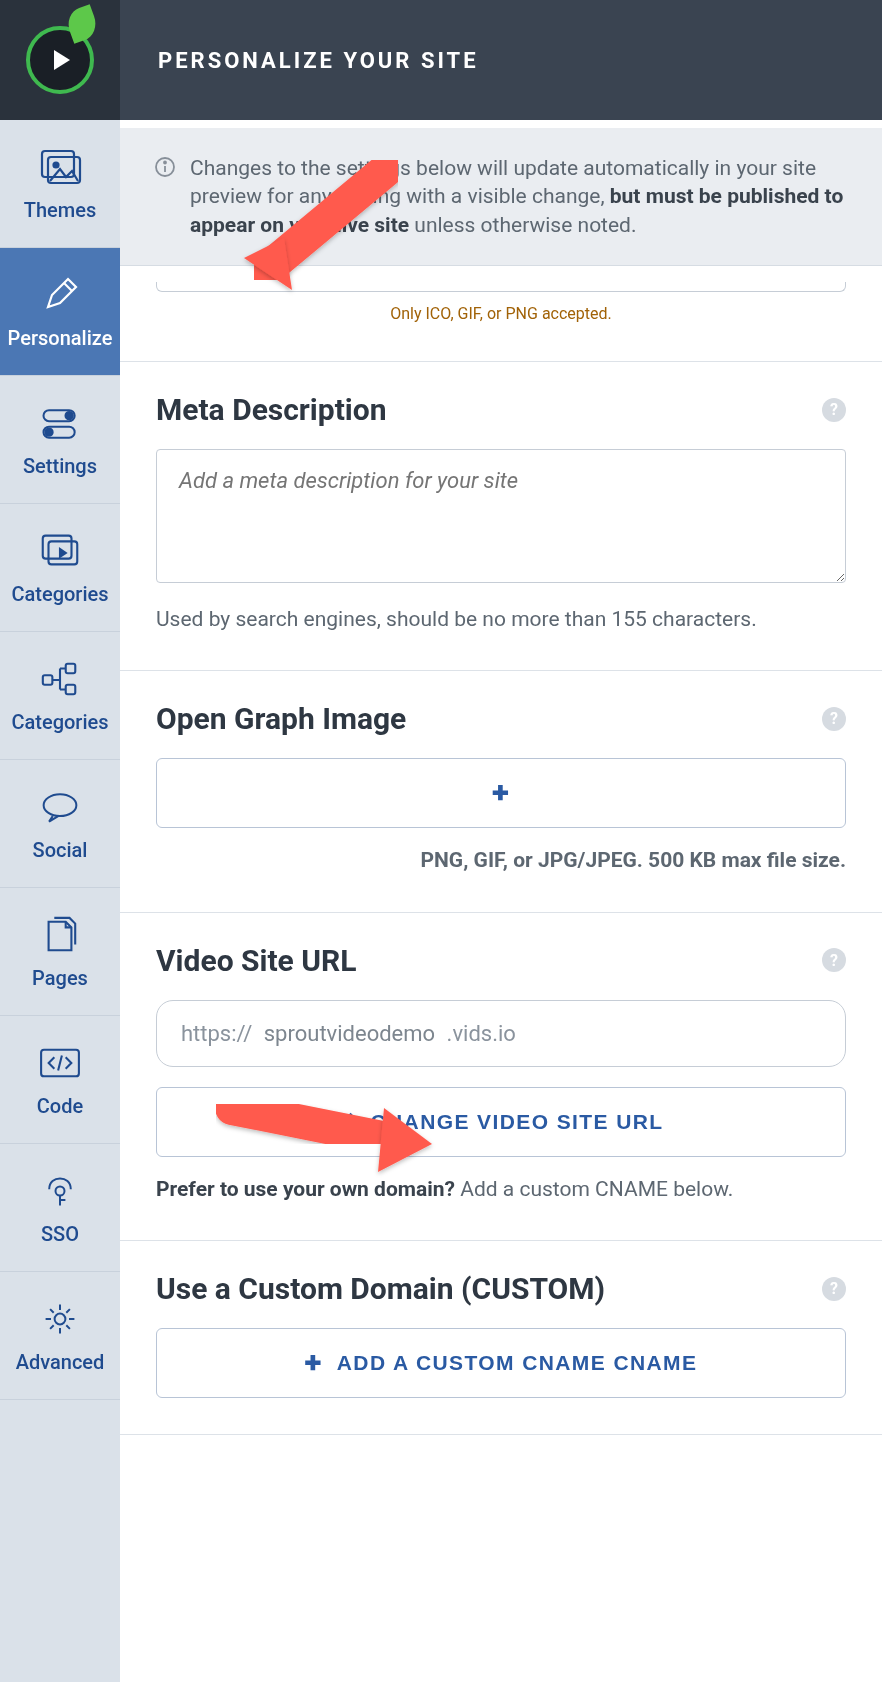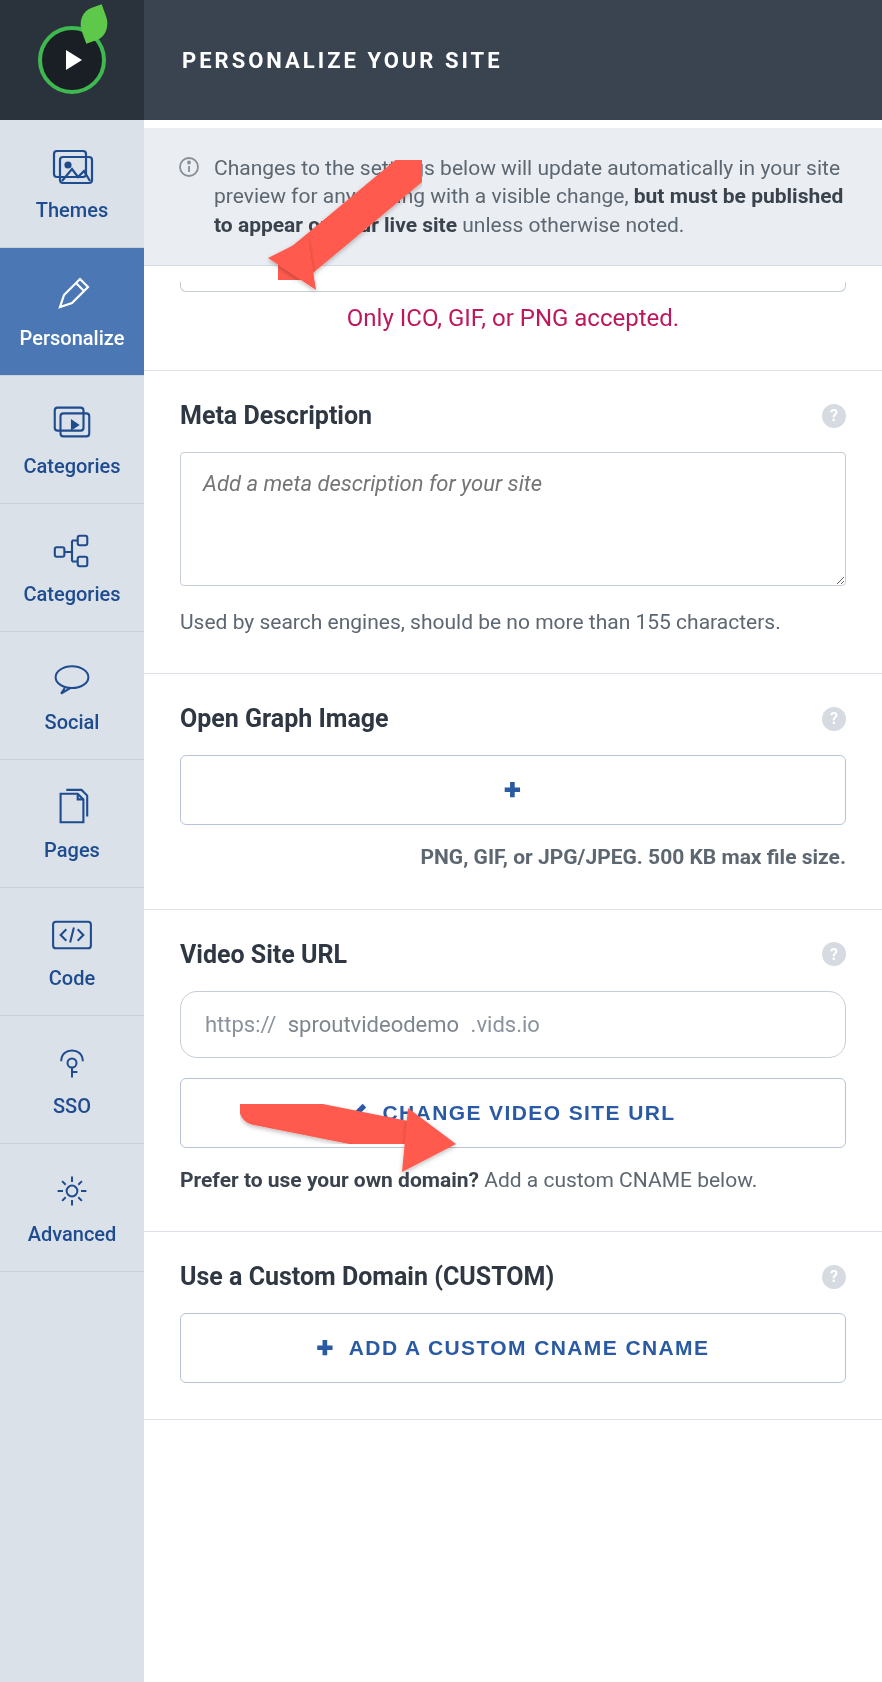--- a/index.html
+++ b/index.html
@@ -5,21 +5,21 @@
   * { box-sizing: border-box; margin: 0; padding: 0; }
   body {
     font-family: -apple-system, BlinkMacSystemFont, "Segoe UI", Roboto, Helvetica, Arial, sans-serif;
     background: #c5cdd6;
     width: 882px;
     height: 1682px;
     overflow: hidden;
   }
   .app { display: flex; width: 100%; height: 100%; }
   .sidebar {
-    width: 144px;
+    width: 120px;
     background: #dae1e9;
     display: flex;
     flex-direction: column;
     flex-shrink: 0;
   }
   .logo-area {
     height: 120px;
     background: #2a323c;
     display: flex;
     align-items: center;
@@ -99,21 +99,21 @@
     border-bottom: 1px solid #d6dce3;
   }
   .notice-icon { flex-shrink:0; width:22px; height:22px; margin-top:2px; }
   .content { flex:1; overflow:hidden; }
   .section {
     padding: 30px 36px 36px 36px;
     border-bottom: 1px solid #dde2e8;
   }
   .section.first { padding-top: 16px; }
   .section-hdr { display:flex; justify-content:space-between; align-items:center; margin-bottom: 22px;}
-  .section-title { font-size: 25px; font-weight: 700; color: #2e3742; }
+  .section-title { font-size: 30px; font-weight: 700; color: #2e3742; }
   .help-ic { width:24px; height:24px; background:#d6dbe1; border-radius:50%; color:#fff; font-weight:700; display:flex; align-items:center; justify-content:center; font-size:16px; cursor:pointer;}
   .helper {
     color: #5d6771;
     font-size: 21px;
     line-height: 1.4;
     margin-top: 18px;
   }
   .helper.center { text-align:right;font-weight:bold; }
   textarea.meta {
     width: 100%;
@@ -152,22 +152,22 @@
     padding: 20px 24px;
     font-size: 22px;
     color: #8a939d;
     margin-bottom: 20px;
   }
   .url-box .prefix, .url-box .suffix { color:#8a939d; }
   .url-box .sub { color:#7d868f; margin: 0 6px;}
   .bold { font-weight:700; color:#3a434d; }
   .hint-upper {
     text-align:center;
-    color:#be185d;
-    font-size:24px;
+    color:#a16207;
+    font-size:16px;
     padding: 12px 0 18px 0;
   }
   .arrow {
     position: absolute;
     pointer-events: none;
   }
   .arrow svg { display:block; }
   .arrow1 { top: 150px; left: 116px; width: 180px; height: 160px; }
   .arrow2 { top: 1078px; left: 92px; width: 230px; height: 110px; }
 </style>
@@ -197,20 +197,31 @@
     <div class="sidebar-item active">
       <span class="sidebar-icon">
         <svg viewBox="0 0 40 40" width="40" height="40">
             <path d="M8 32 L12 20 L28 4 L36 12 L20 28 Z"></path>
             <path d="M24 8 L32 16"></path>
           </svg>
       </span>
       <span class="sidebar-label">Personalize</span>
     </div>
 
+    <div class="sidebar-item">
+      <span class="sidebar-icon">
+        <svg viewBox="0 0 48 40" width="44" height="40">
+            <rect x="6" y="6" width="34" height="12" rx="6"></rect>
+            <circle cx="34" cy="12" r="4" fill="currentColor"></circle>
+            <rect x="6" y="24" width="34" height="12" rx="6"></rect>
+            <circle cx="12" cy="30" r="4" fill="currentColor"></circle>
+          </svg>
+      </span>
+      <span class="sidebar-label">Settings</span>
+    </div>
 
     <div class="sidebar-item">
       <span class="sidebar-icon">
         <svg viewBox="0 0 48 40" width="46" height="40">
             <rect x="6" y="4" width="30" height="24" rx="3"></rect>
             <rect x="12" y="10" width="30" height="24" rx="3"></rect>
             <path d="M24 18 L24 26 L30 22 Z" fill="currentColor"></path>
           </svg>
       </span>
       <span class="sidebar-label">Categories</span>

